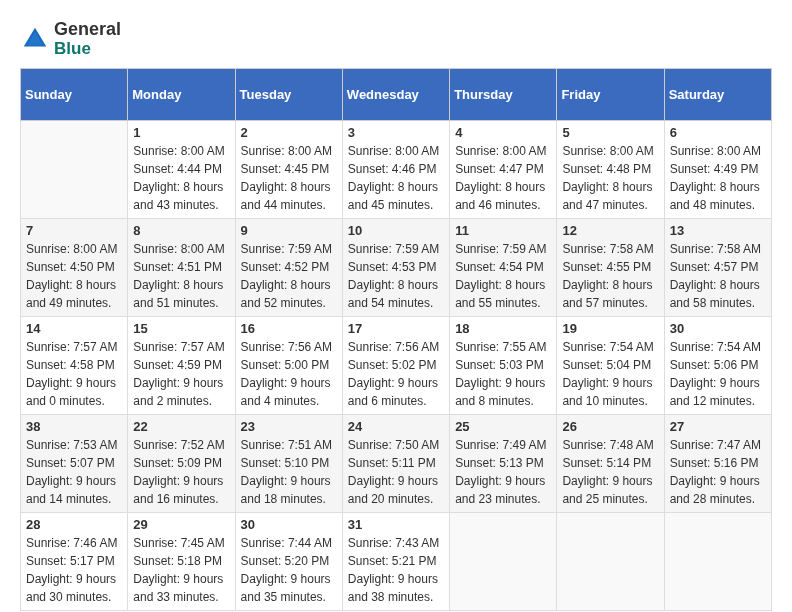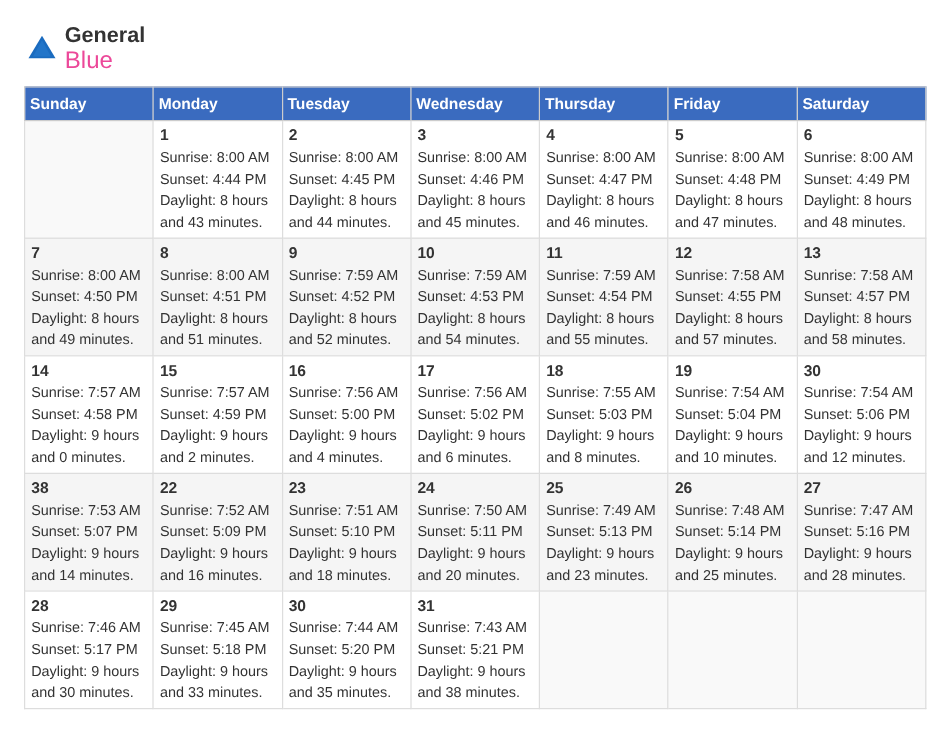--- a/index.html
+++ b/index.html
@@ -25,23 +25,23 @@
       display: flex;
       flex-direction: column;
       line-height: 1.1;
     }
     .logo-general {
       font-size: 18px;
       font-weight: bold;
       color: #333;
     }
     .logo-blue {
-      font-size: 20px;
-      font-weight: normal;
-      color: #ec4899;
+      font-size: 17px;
+      font-weight: bold;
+      color: #0f766e;
     }
     .logo-icon {
       width: 30px;
       height: 30px;
     }
     .title-block {
       text-align: right;
     }
     .month-title {
       font-size: 36px;
@@ -53,21 +53,21 @@
       color: #555;
     }
     table {
       width: 100%;
       border-collapse: collapse;
       table-layout: fixed;
     }
     th {
       background-color: #3a6bbf;
       color: white;
-      padding: 6px 4px;
+      padding: 18px 4px;
       font-size: 13px;
       font-weight: bold;
       text-align: left;
       border: 1px solid #ccc;
     }
     td {
       vertical-align: top;
       border: 1px solid #ddd;
       padding: 4px 5px;
       height: 90px;

